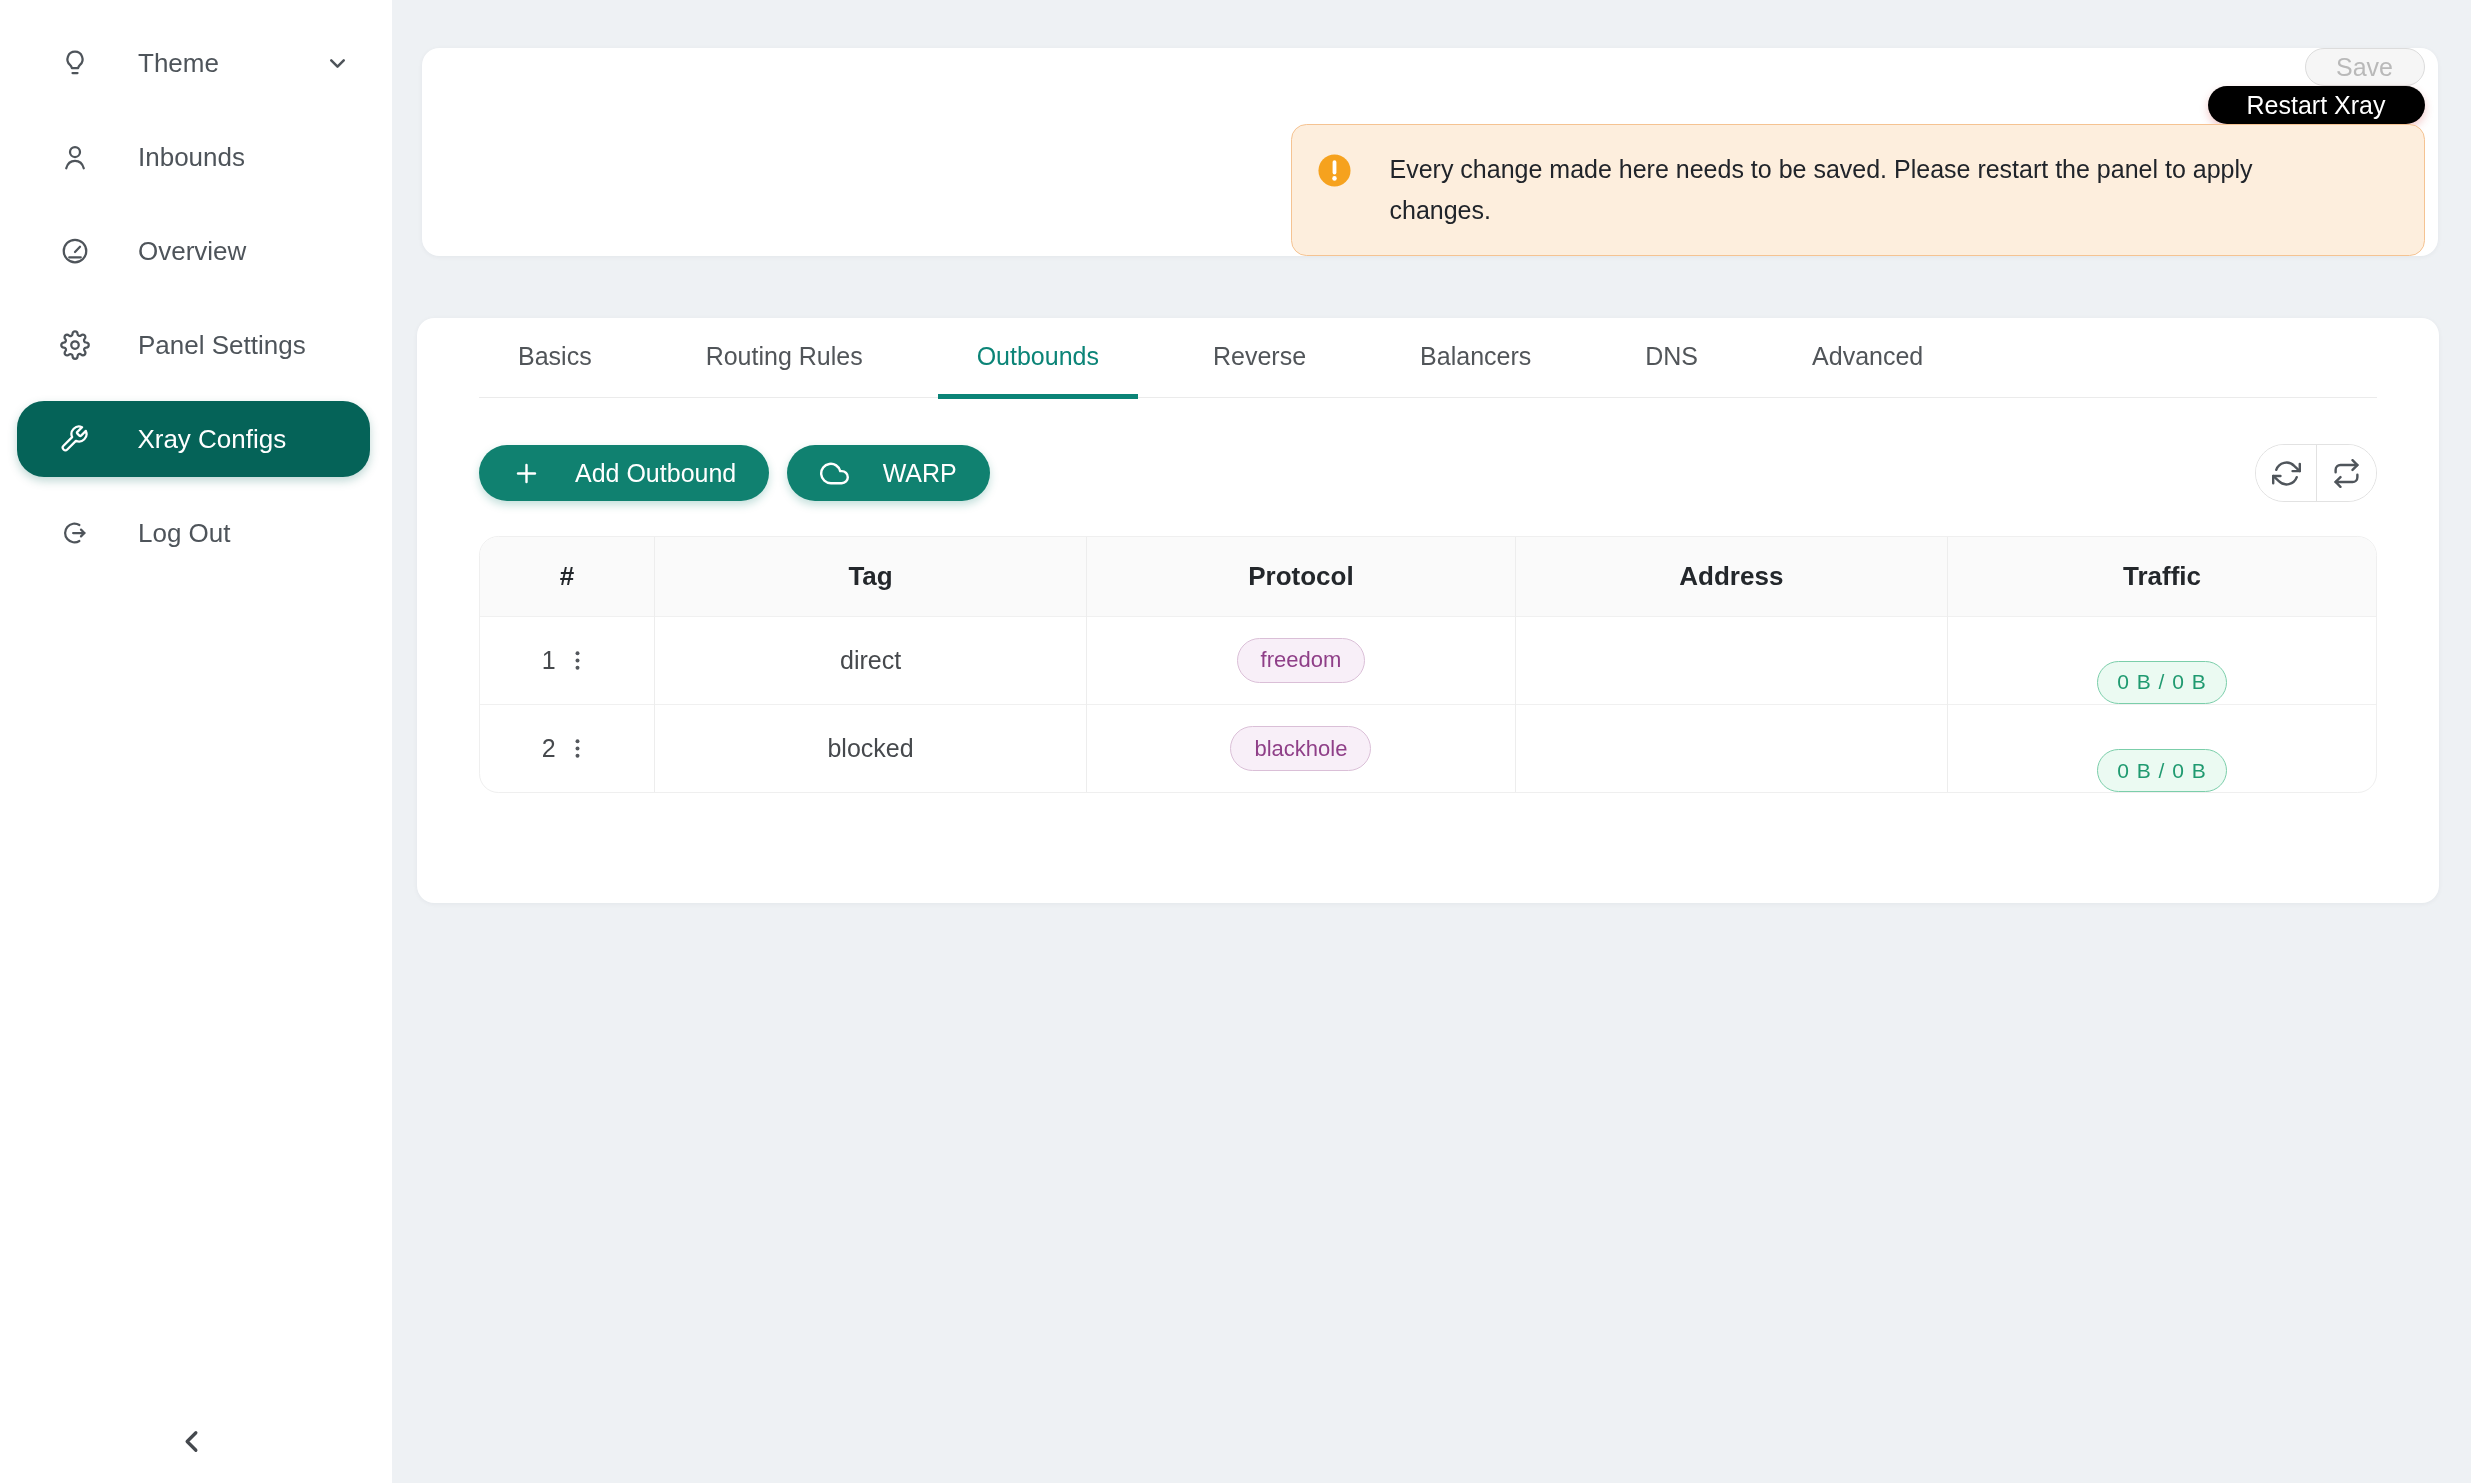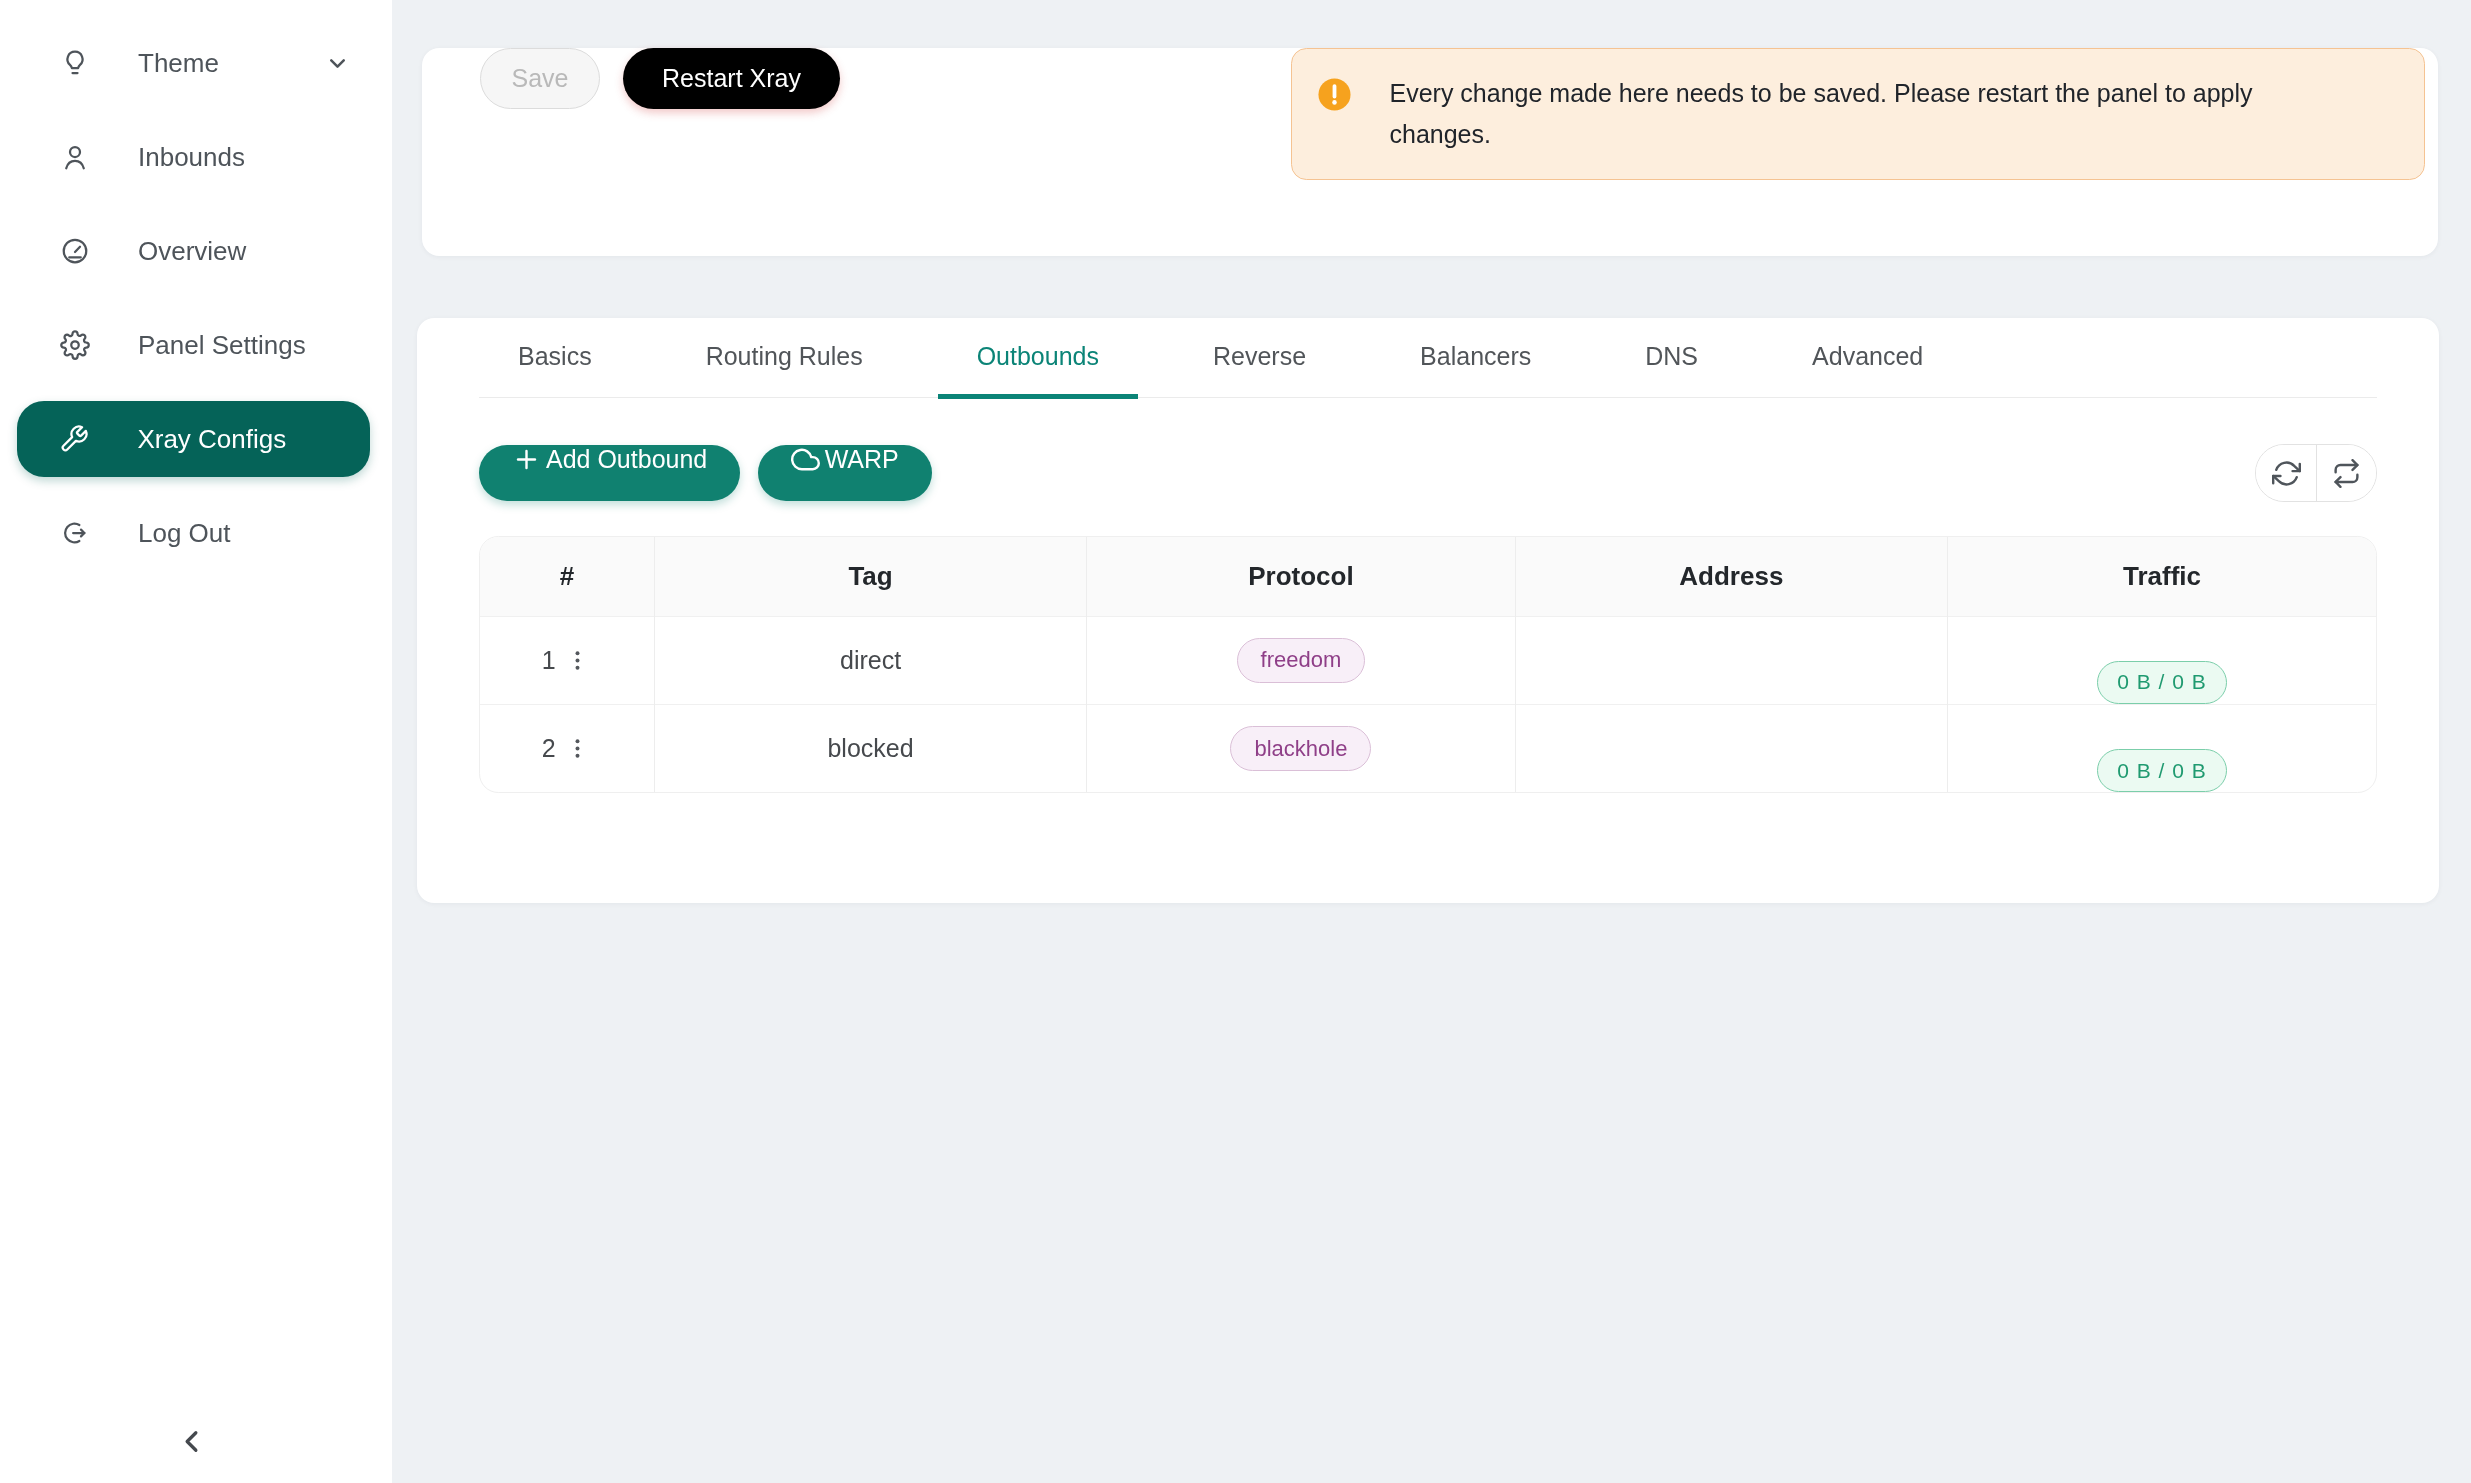--- a/index.html
+++ b/index.html
@@ -43,22 +43,23 @@
   .collapse-btn svg { width:35px; height:35px; }
 
   
   .main { flex:1; height:100%; }
   .card {
     background:#ffffff; border-radius:17.4px;
     box-shadow:0 1px 4.8px rgba(25,39,60,0.05);
   }
   .card-top {
     margin:48px 34px 0 30px; height:208px;
-    display:flex; align-items:flex-start;
+    display:flex; align-items:flex-end;
     padding:0 13.5px 0 58px;
+    flex-direction:column;
   }
   button { font-family:inherit; }
   .btn-save {
     width:120px; height:61px; border-radius:31px;
     background:#f6f6f6; border:1.9px solid #dcdcdc;
     color:#b9b9b9; font-size:25px; cursor:not-allowed;
   }
   .btn-restart {
     height:61px; padding:0 39px; margin-left:23px;
     border-radius:31px; border:none;
@@ -85,21 +86,21 @@
     font-size:25px; color:#515559; cursor:pointer;
     border-bottom:5.8px solid transparent; margin-bottom:-1.9px;
     white-space:nowrap;
   }
   .tab.active { color:#0b8477; border-bottom-color:#0b8477; }
 
   .actions-row { display:flex; align-items:center; margin-top:46px; }
   .btn-primary {
     height:56px; border-radius:29px; border:none;
     background:#108170; color:#ffffff; font-size:25px;
-    display:inline-flex; gap:5px;
+    display:inline-flex; align-items:center; gap:34px;
     padding:0 33px; cursor:pointer;
     box-shadow:0 3.9px 8.7px rgba(16,129,112,0.25);
   }
   .btn-primary svg { width:29px; height:29px; }
   .btn-warp { margin-left:17.4px; }
   .icon-group {
     margin-left:auto; display:flex;
     border:1.9px solid #e2e2e2; border-radius:30px;
     overflow:hidden; background:#ffffff;
   }

